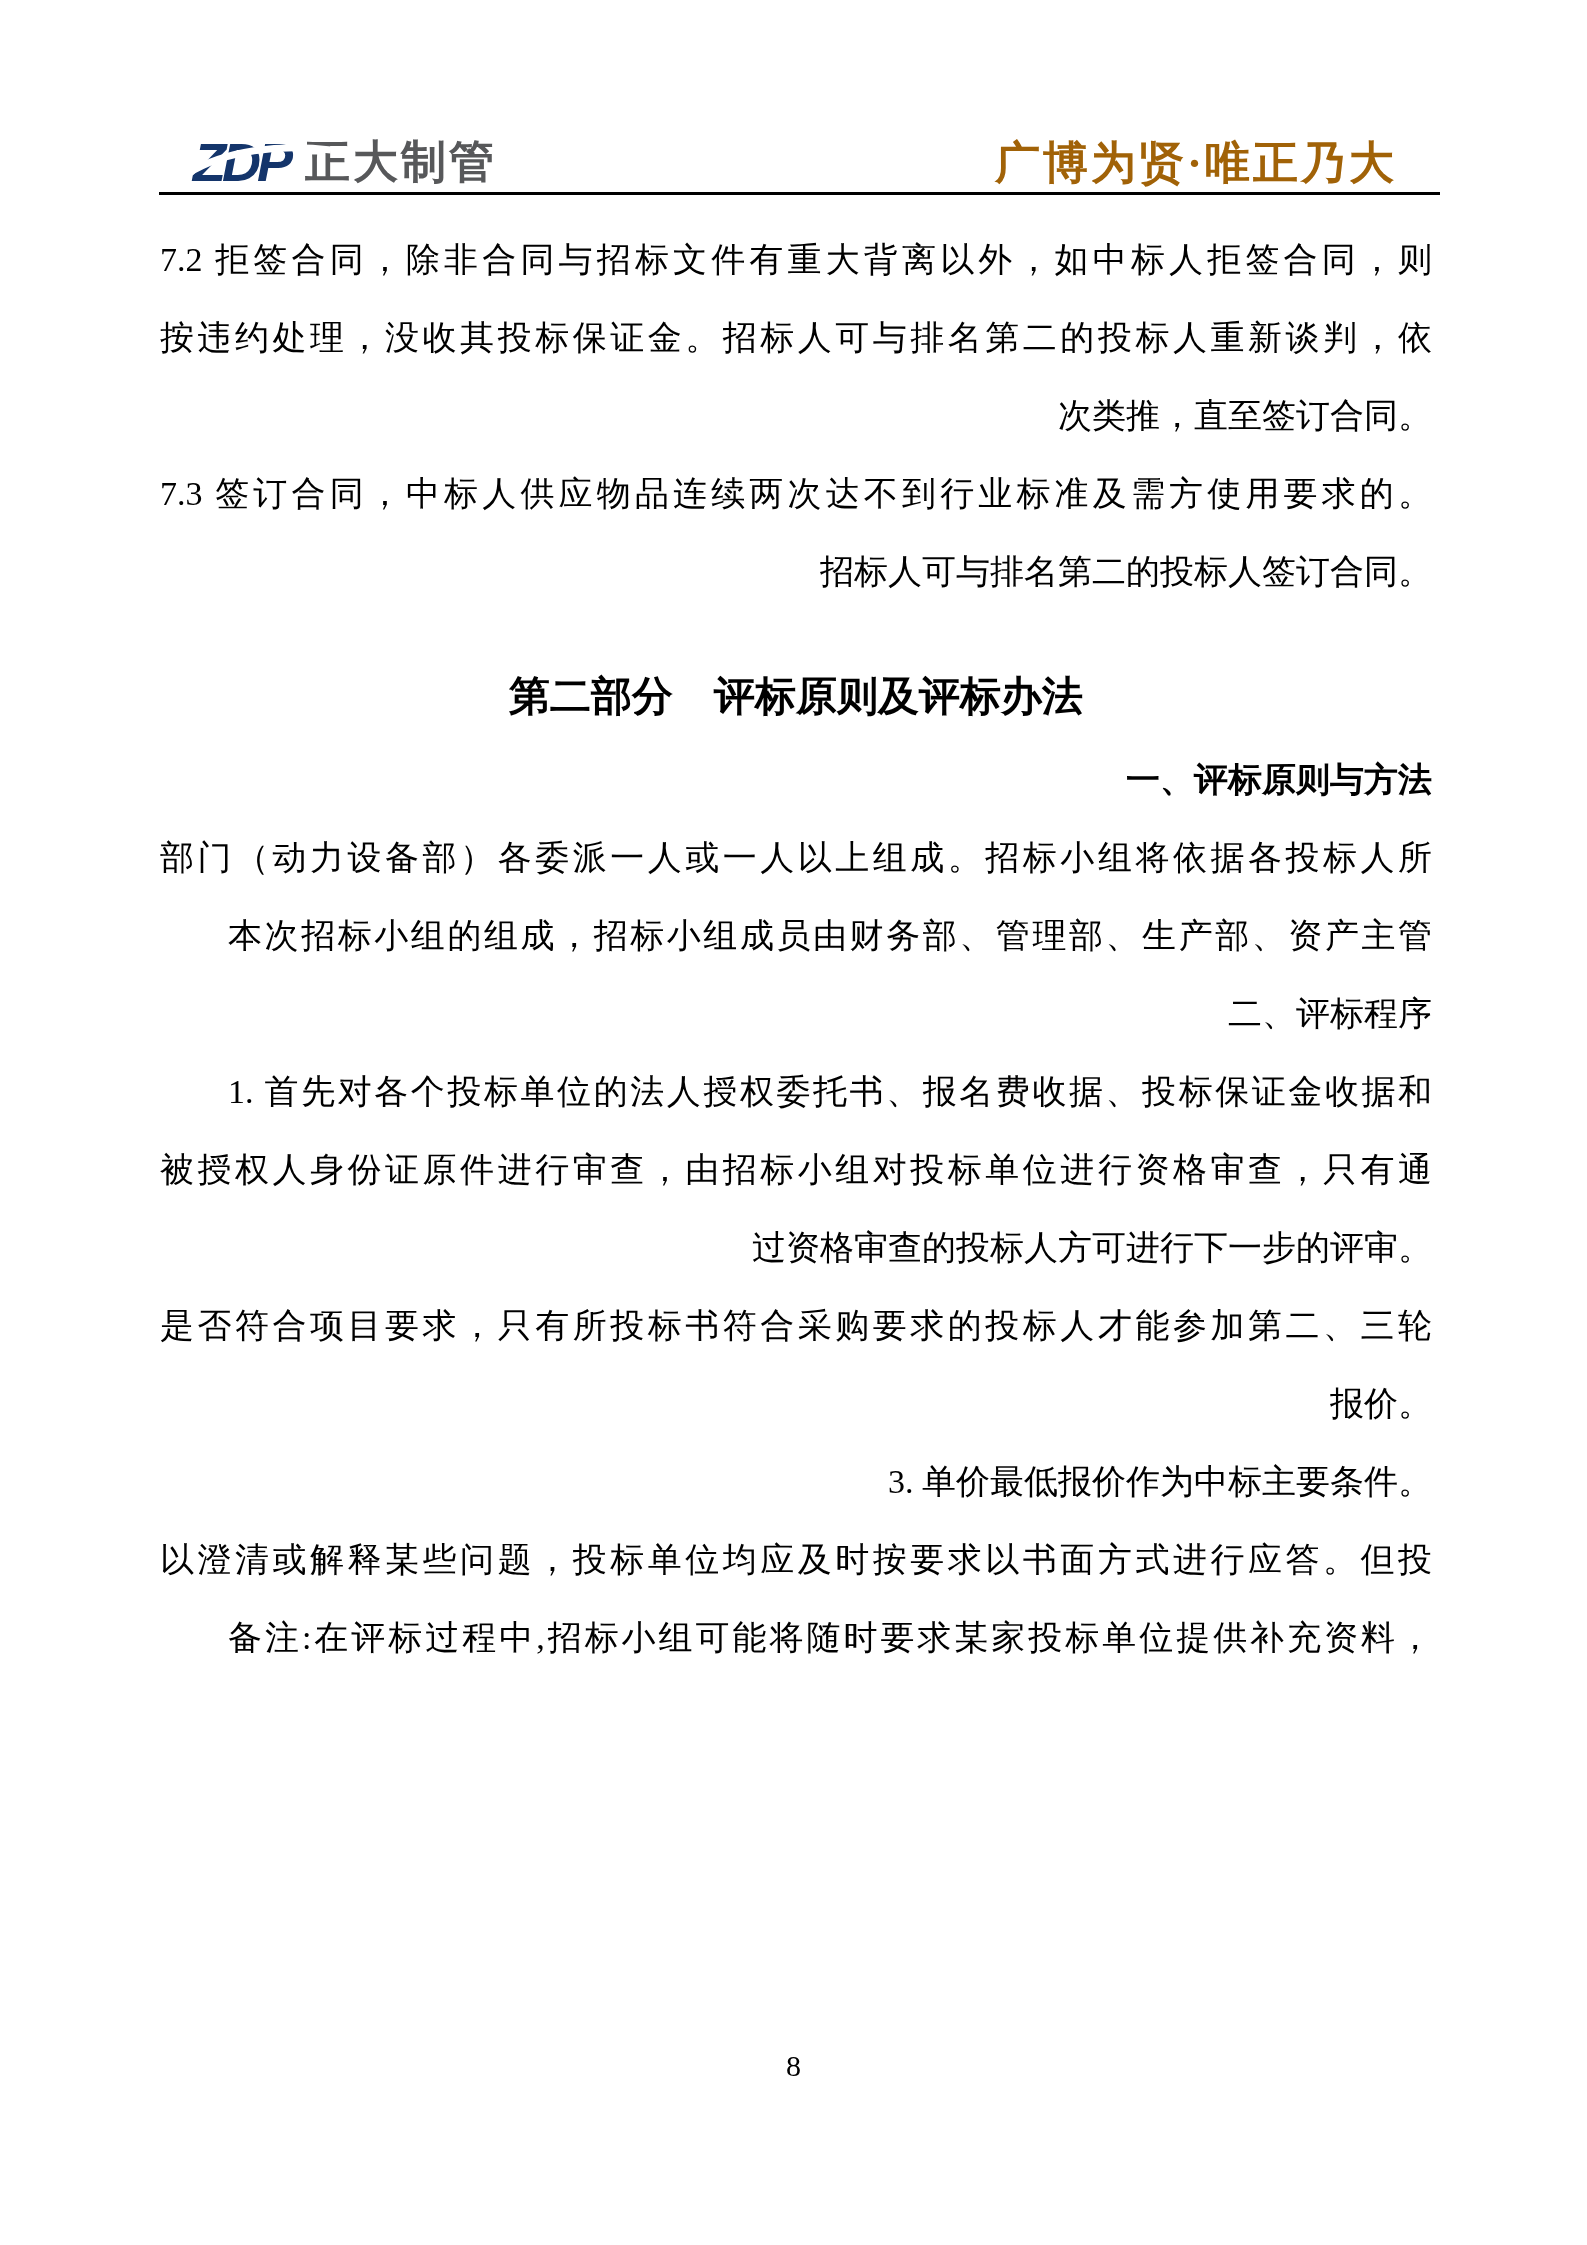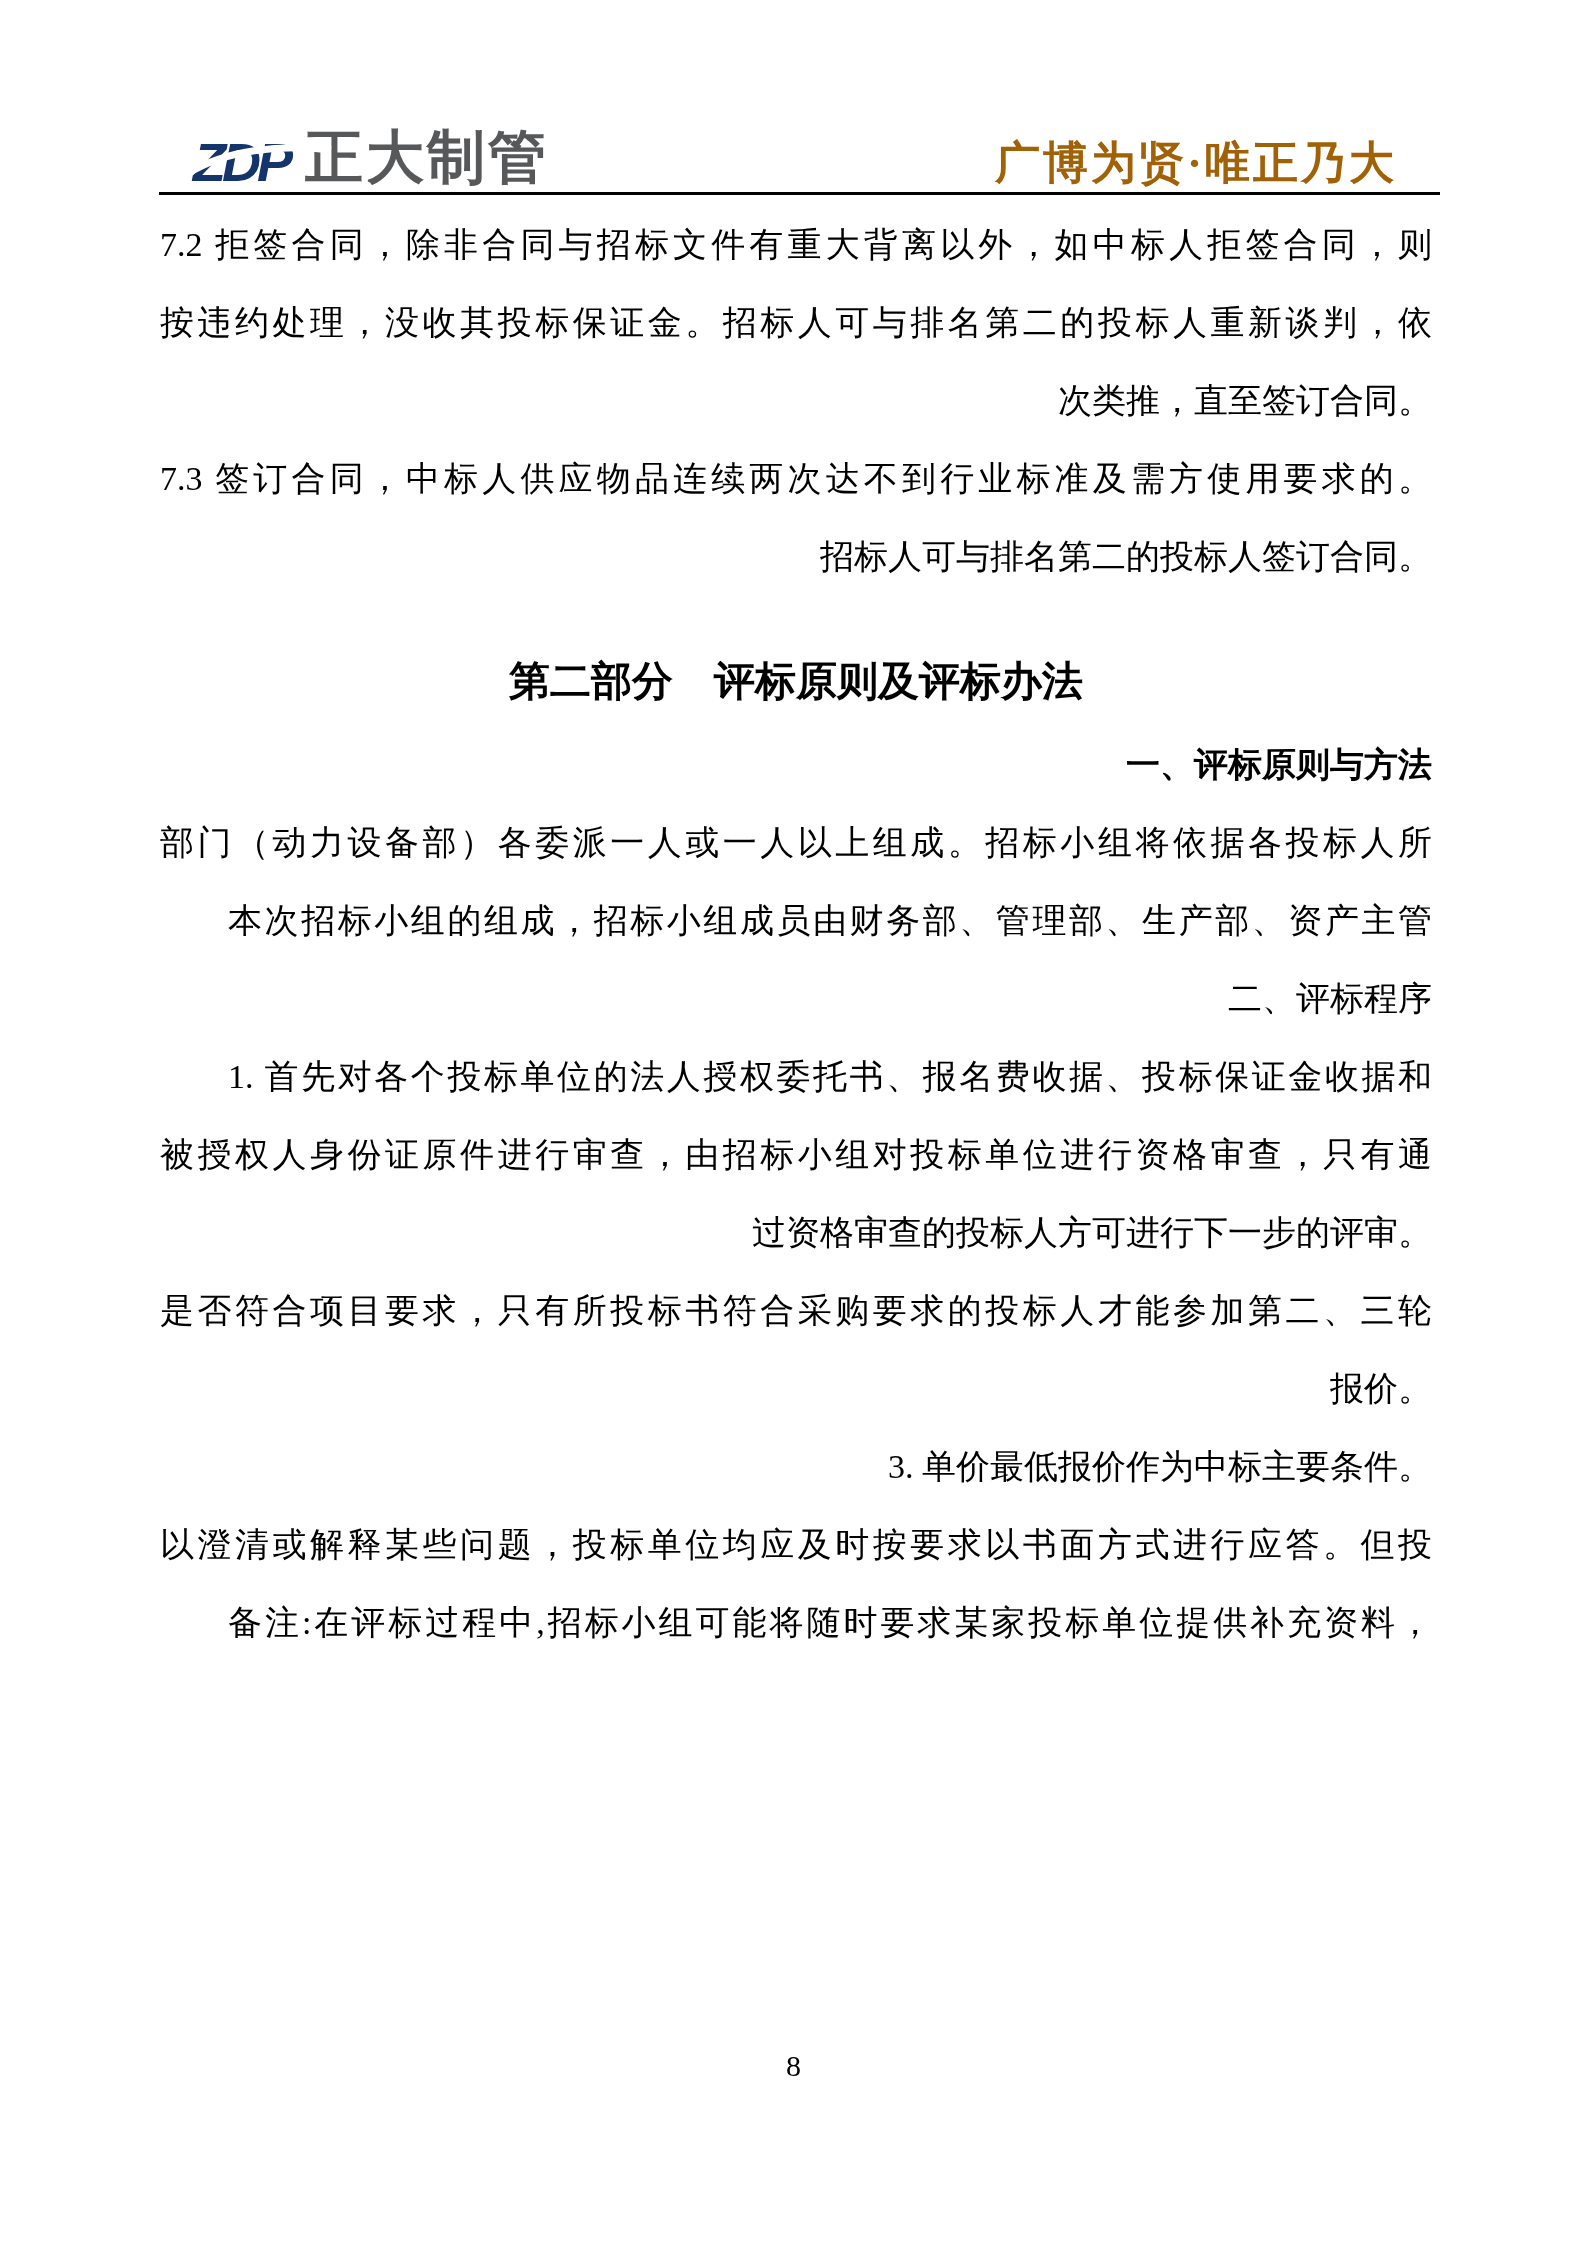--- a/index.html
+++ b/index.html
@@ -19,37 +19,37 @@
   }
   .zdp-wrap { position: relative; height: 52px; }
   .zdp-text {
     font-family: "Liberation Sans", sans-serif;
     font-weight: 900; font-style: italic;
     font-size: 54px; line-height: 52px;
     color: #14356b; letter-spacing: -4px;
   }
   .zdp-swoosh { position: absolute; left: -8px; top: 4px; pointer-events: none; }
   .logo-cn {
-    font-family: Liberation Mono, monospace;
-    font-weight: 900; font-size: 58px; line-height: 52px;
+    font-family: Liberation Sans, sans-serif;
+    font-weight: 900; font-size: 45px; line-height: 52px;
     color: #57585a; letter-spacing: 3px; margin-left: 16px;
   }
   .slogan {
     position: absolute; right: 190px; top: 143px;
     font-size: 45px; line-height: 40px;
     font-weight: bold; color: #a16207; letter-spacing: 3px;
   }
   .header-rule {
     position: absolute; left: 159px; top: 192px;
     width: 1281px; height: 3px; background: #000;
   }
 
   
   .content {
-    position: absolute; left: 160px; top: 206px; width: 1272px;
+    position: absolute; left: 160px; top: 221px; width: 1272px;
     font-size: 34px; line-height: 78px;
   }
   .line { text-align: right; }
   .just {
     text-align: justify;
     text-align-last: justify;
     text-justify: inter-character;
   }
   .indent2 { text-indent: 68px; }
   .title-line {

